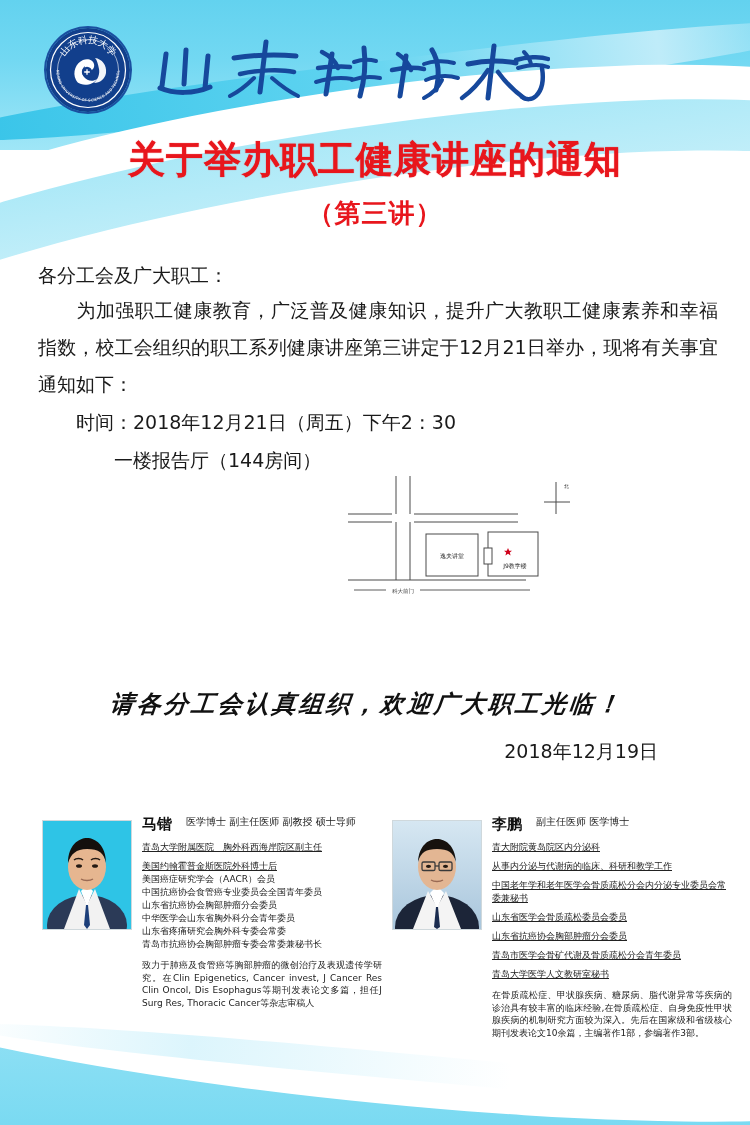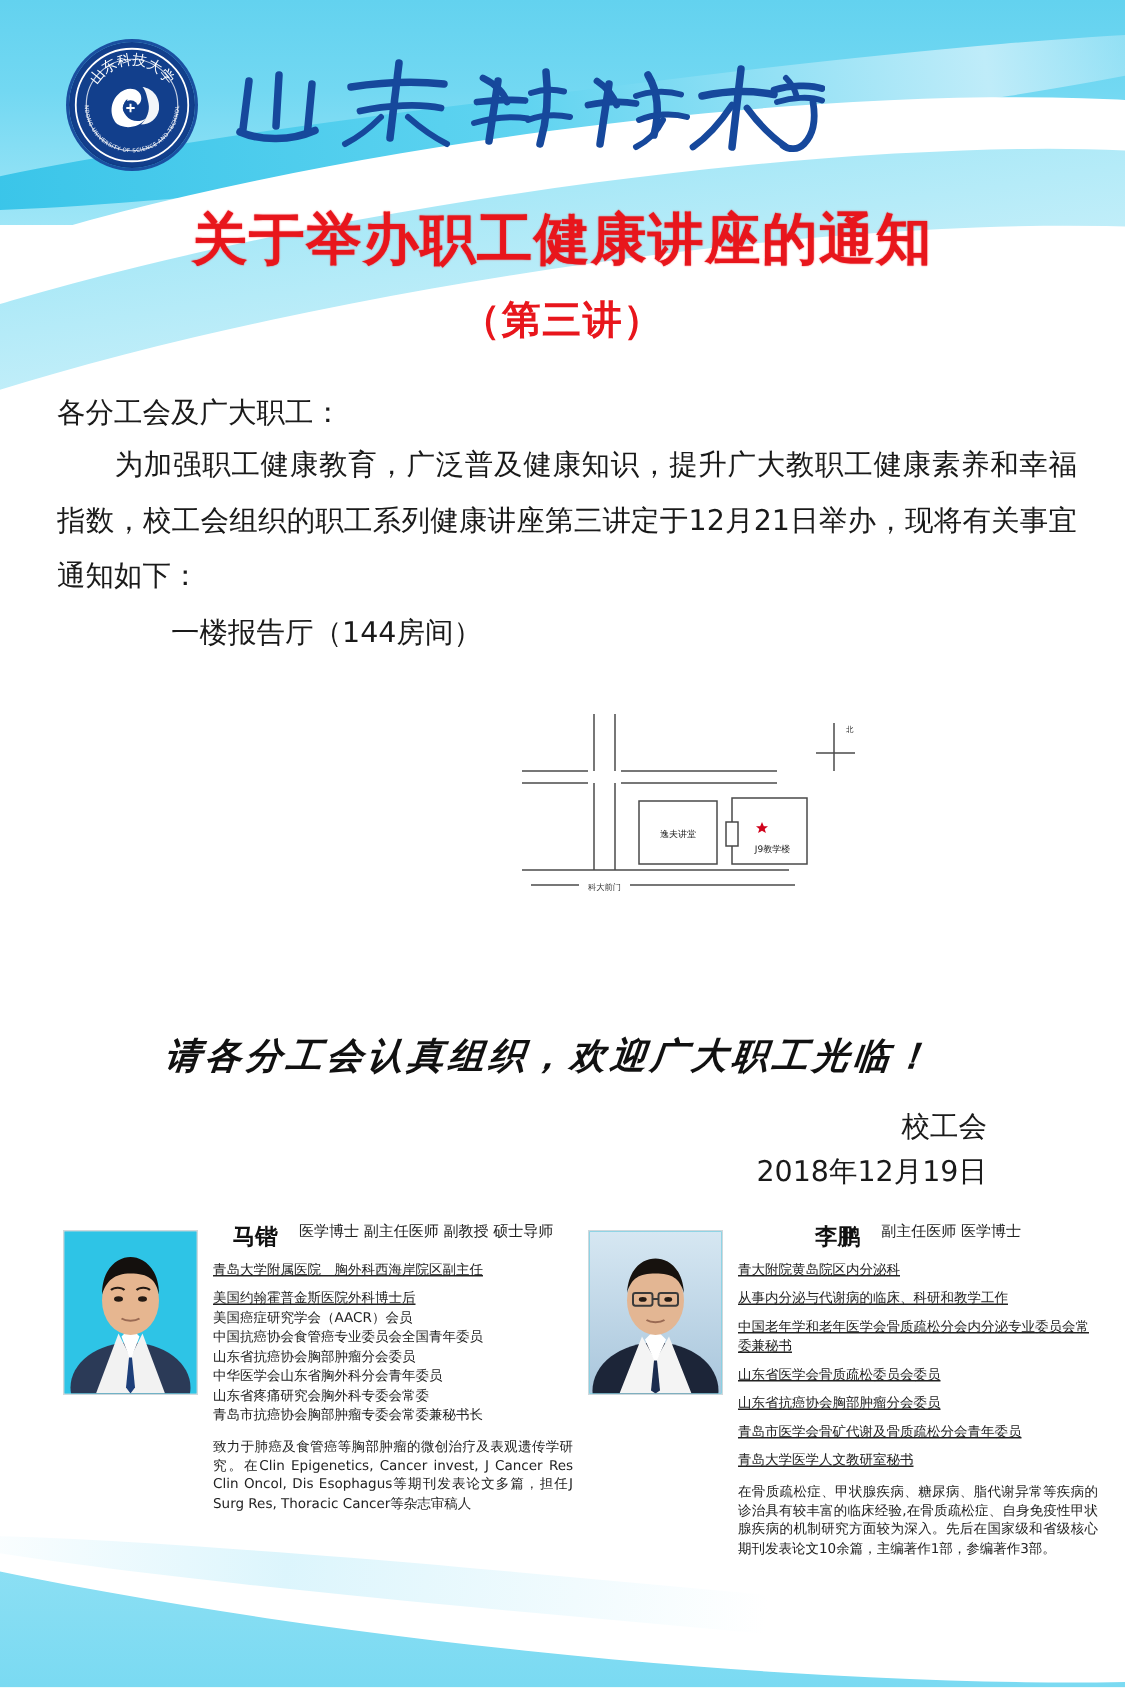--- a/index.html
+++ b/index.html
@@ -157,21 +157,21 @@
   .photo svg{display:block;}
   .card-body{margin-left:100px;}
   .sp-name{
     font-size:15px;font-weight:bold;color:#111;
     display:inline-block;vertical-align:bottom;
   }
   .sp-titles{
     font-size:10px;color:#222;display:inline-block;
     margin-left:9px;vertical-align:bottom;padding-bottom:2px;
   }
-  .sp-head{line-height:20px;margin-bottom:7px;text-align:center;}
+  .sp-head{line-height:20px;margin-bottom:7px;}
   .sp-line{font-size:9px;line-height:13px;color:#222;}
   .sp-line.gap{margin-top:6px;text-decoration:underline;}
   .sp-para{
     font-size:9px;line-height:12.5px;color:#222;margin-top:8px;text-align:justify;
   }
 </style>
 </head>
 <body>
 
 <div class="poster">
@@ -261,20 +261,21 @@
   </div>
 
   <div class="title-wrap">
     <div class="main-title">关于举办职工健康讲座的通知</div>
     <div class="sub-title">（第三讲）</div>
   </div>
 
   <div class="body-text">
     <div class="salutation">各分工会及广大职工：</div>
     <div class="para"><span class="indent"></span><span>为加强职工健康教育，广泛普及健康知识，提升广大教职工健康素养和幸福指数，校工会组织的职工系列健康讲座第三讲定于12月21日举办，现将有关事宜通知如下：</span></div>
+    <div class="detail-line">时间：2018年12月21日（周五）下午2：30</div>
     <div class="detail-line sub">一楼报告厅（144房间）</div>
   </div>
 
   <div class="map">
     <svg width="230" height="120" viewBox="0 0 230 120">
       <g stroke="#4a4a4a" fill="none" stroke-width="1">
 
         <path d="M48 0 L48 38"></path>
         <path d="M62 0 L62 38"></path>
         <path d="M48 46 L48 104"></path>
@@ -310,21 +311,20 @@
         <path d="M196 26 L222 26"></path>
       </g>
       <text x="216" y="12" font-size="5" fill="#333" font-family="DejaVu Sans, sans-serif">北</text>
     </svg>
   </div>
 
 
   <div class="calli">请各分工会认真组织，欢迎广大职工光临！</div>
 
   <div class="sign">
-    <div>校工会</div>
     <div>2018年12月19日</div>
   </div>
 
   <div class="speakers">
 
     <div class="card left">
       <div class="photo">
         <svg width="88" height="108" viewBox="0 0 88 108">
           <rect width="88" height="108" fill="#2ec4e6"></rect>
           <ellipse cx="44" cy="104" rx="40" ry="30" fill="#2b3a57"></ellipse>

